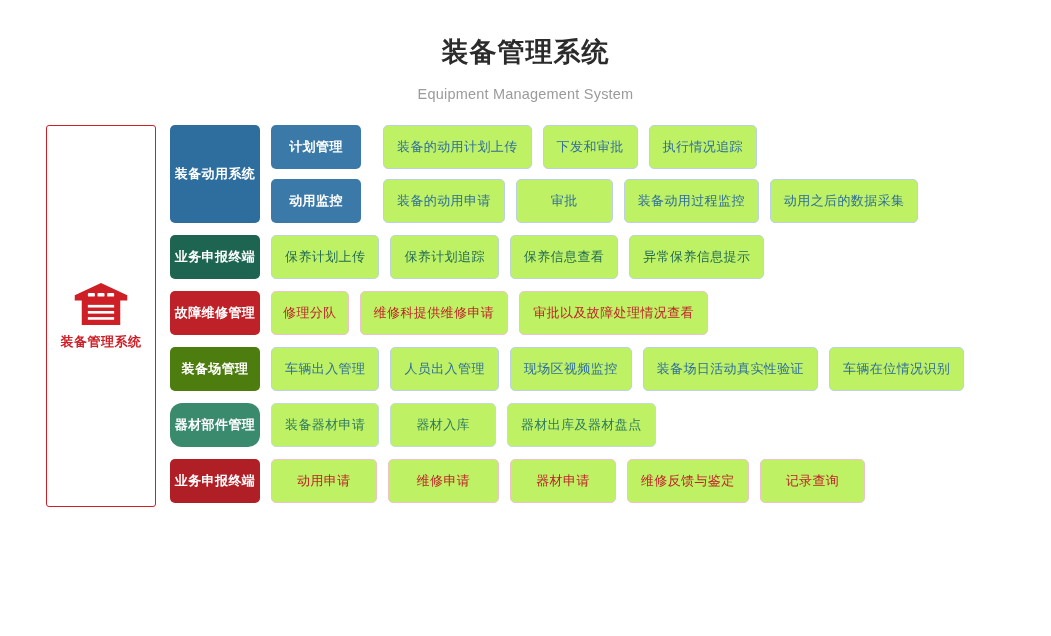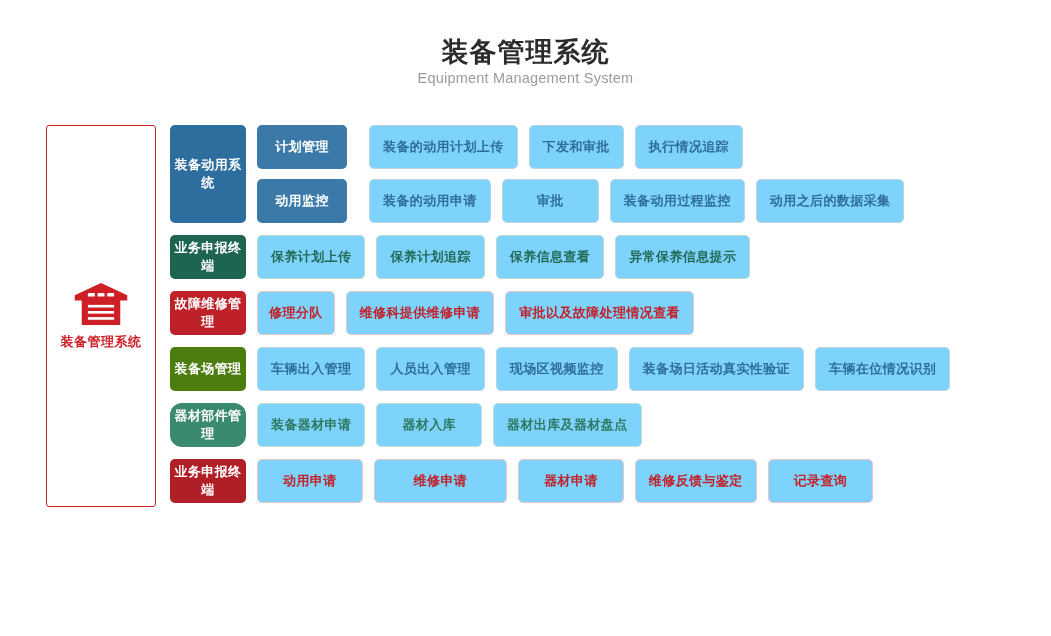--- a/index.html
+++ b/index.html
@@ -22,21 +22,21 @@
   }
   .header h1 {
     margin: 0;
     font-size: 27px;
     font-weight: bold;
     color: #2b2b2b;
     letter-spacing: 1px;
     line-height: 1.25;
   }
   .header .subtitle {
-    margin-top: 0;
+    margin-top: 16px;
     font-size: 14.5px;
     color: #9b9b9b;
     font-weight: normal;
     letter-spacing: 0.2px;
   }
 
   
   .board {
     position: absolute;
     left: 0;
@@ -78,21 +78,21 @@
   }
 
   .row {
     display: flex;
     align-items: stretch;
     margin-bottom: 12px;
   }
 
   
   .cat {
-    width: 76px;
+    width: 90px;
     min-height: 44px;
     border-radius: 5px;
     color: #ffffff;
     font-size: 13px;
     font-weight: bold;
     display: flex;
     align-items: center;
     justify-content: center;
     text-align: center;
     flex: none;
@@ -112,28 +112,28 @@
     justify-content: center;
     text-align: center;
     flex: none;
     letter-spacing: 0.4px;
   }
 
   
   .leaf {
     height: 44px;
     border-radius: 5px;
-    background: #7dd3fc;
+    background: #bef264;
     border: 1px solid #b9cfe0;
     display: flex;
     align-items: center;
     justify-content: center;
     text-align: left;
     font-size: 13px;
-    font-weight: bold;
+    font-weight: normal;
     letter-spacing: 0.4px;
     padding: 0 13px;
     box-sizing: border-box;
     white-space: nowrap;
   }
 
   .groupcol {
     display: flex;
     flex-direction: column;
     gap: 10px;
@@ -268,21 +268,21 @@
         <div class="leaf">装备器材申请</div>
         <div class="leaf" style="padding:0 25px;">器材入库</div>
         <div class="leaf">器材出库及器材盘点</div>
       </div>
     </div>
 
     <div class="row t-red2">
       <div class="cat">业务申报终端</div>
       <div class="leafrow">
         <div class="leaf" style="padding:0 25px;">动用申请</div>
-        <div class="leaf" style="padding:0 39px;">维修申请</div>
+        <div class="leaf" style="padding:0 28px;">维修申请</div>
         <div class="leaf" style="padding:0 25px;">器材申请</div>
         <div class="leaf">维修反馈与鉴定</div>
         <div class="leaf" style="padding:0 25px;">记录查询</div>
       </div>
     </div>
 
   </div>
 </div>
 
 </body></html>

